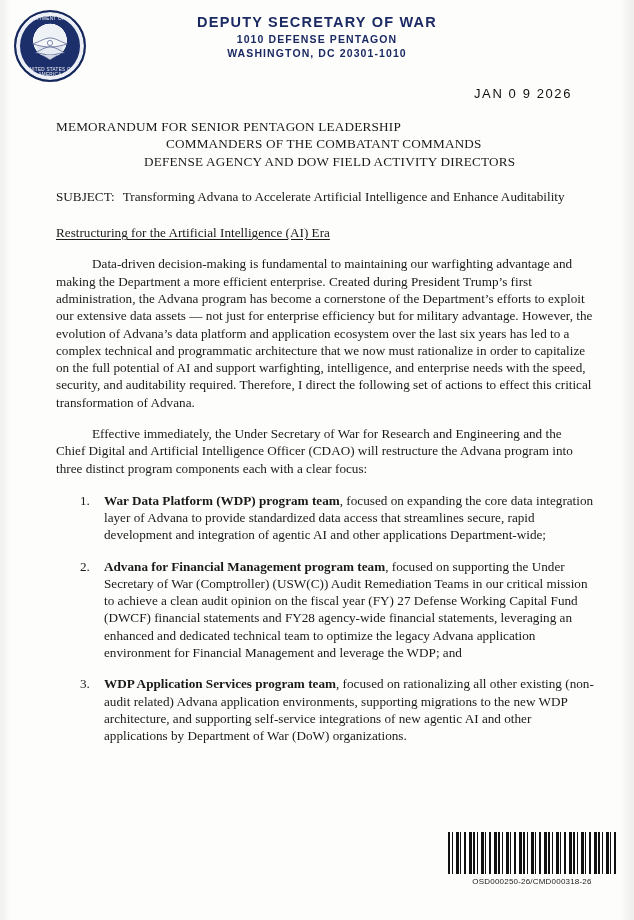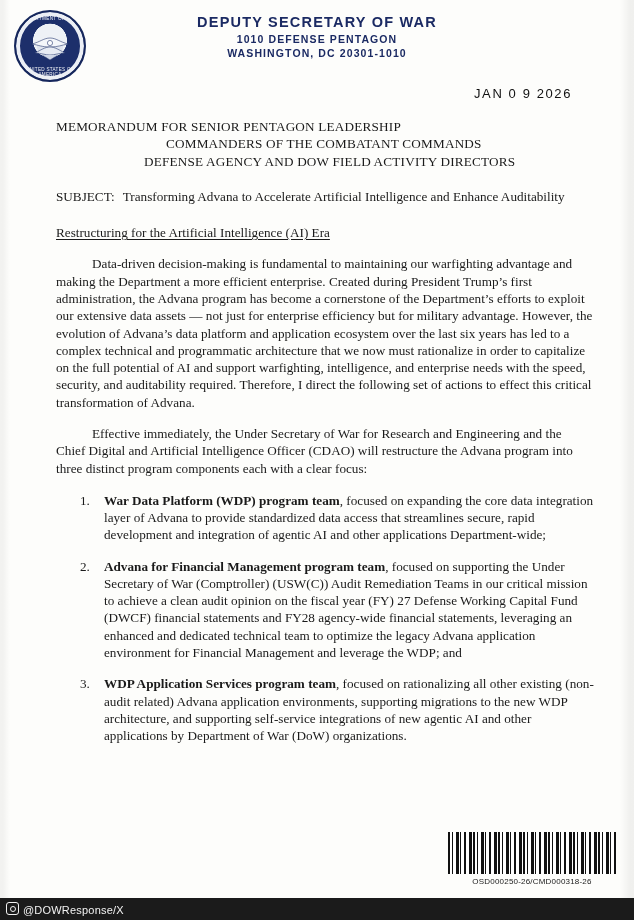--- a/index.html
+++ b/index.html
@@ -298,17 +298,14 @@
 
   </div>
 
   <div class="barcode-wrap">
     <div class="barcode"></div>
     <div class="barcode-label">OSD000250-26/CMD000318-26</div>
   </div>
 
   <div class="edge-shade"></div>
 
-  <div class="watermark">
-    <span class="wm-text"><span class="wm-icon"></span><span>@DOWResponse/X</span></span>
-  </div>
 
 </div>
 
 </body></html>

